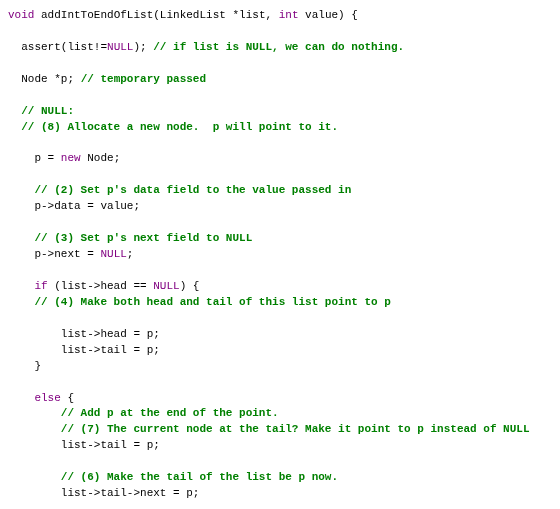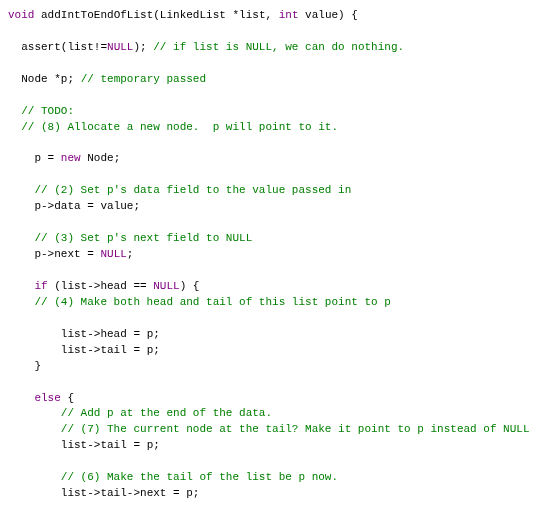--- a/index.html
+++ b/index.html
@@ -16,55 +16,55 @@
   pre {
     margin: 0;
     white-space: pre;
     font-family: inherit;
   }
   .kw-type { color: #800080; margin-top: 45px; }
   .kw-ctrl { color: #800080; }
   .kw-new { color: #800080; }
   .kw-null { color: #800080; }
   .fn { color: #000000; margin-top: 18px; }
-  .cmt { color: #008000; }
+  .cmt { color: #008000; font-weight: bold; }
   .pn { color: #000000; }
   .id { color: #000000; }
   .star { color: #000000; }
   .op { color: #000000; }
 </style>
 </head>
 <body>
 
 <pre><span class="kw-type">void</span> <span class="fn">addIntToEndOfList</span><span class="pn">(</span><span class="id">LinkedList</span> <span class="star">*</span><span class="id">list</span><span class="pn">, </span><span class="kw-type">int</span><span class="id"> value</span><span class="pn">)</span><span class="pn"> {</span>
 
 <span>  </span><span class="id">assert</span><span class="pn">(</span><span class="id">list</span><span class="op">!=</span><span class="kw-null">NULL</span><span class="pn">);</span><span class="cmt"> // if list is NULL, we can do nothing.</span>
 
 <span>  </span><span class="id">Node</span><span class="star"> *</span><span class="id">p</span><span class="pn">;</span><span class="cmt"> // temporary passed</span>
 
-<span>  </span><span class="cmt">// TODO:</span>
+<span>  </span><span class="cmt">// NULL:</span>
 <span>  </span><span class="cmt">// (8) Allocate a new node.  p will point to it.</span>
 
 <span>    </span><span class="id">p</span><span class="op"> = </span><span class="kw-new">new</span><span> </span><span class="id">Node</span><span class="pn">;</span>
 
 <span>    </span><span class="cmt">// (2) Set p's data field to the value passed in</span>
 <span>    </span><span class="id">p-&gt;data</span><span class="op"> = </span><span class="id">value</span><span class="pn">;</span>
 
 <span>    </span><span class="cmt">// (3) Set p's next field to NULL</span>
 <span>    </span><span class="id">p-&gt;next</span><span class="op"> = </span><span class="kw-null">NULL</span><span class="pn">;</span>
 
 <span>    </span><span class="kw-ctrl">if</span><span class="pn"> (</span><span class="id">list-&gt;head</span><span class="op"> == </span><span class="kw-null">NULL</span><span class="pn">) {</span>
 <span>    </span><span class="cmt">// (4) Make both head and tail of this list point to p</span>
 
 <span>        </span><span class="id">list-&gt;head</span><span class="op"> = </span><span class="id">p</span><span class="pn">;</span>
 <span>        </span><span class="id">list-&gt;tail</span><span class="op"> = </span><span class="id">p</span><span class="pn">;</span>
 <span>    </span><span class="pn">}</span>
 
 <span>    </span><span class="kw-ctrl">else</span><span class="pn"> {</span>
-<span>        </span><span class="cmt">// Add p at the end of the data.</span>
+<span>        </span><span class="cmt">// Add p at the end of the point.</span>
 <span>        </span><span class="cmt">// (7) The current node at the tail? Make it point to p instead of NULL</span>
 <span>        </span><span class="id">list-&gt;tail</span><span class="op"> = </span><span class="id">p</span><span class="pn">;</span>
 
 <span>        </span><span class="cmt">// (6) Make the tail of the list be p now.</span>
 <span>        </span><span class="id">list-&gt;tail-&gt;next</span><span class="op"> = </span><span class="id">p</span><span class="pn">;</span>
 
 
 
 
 

